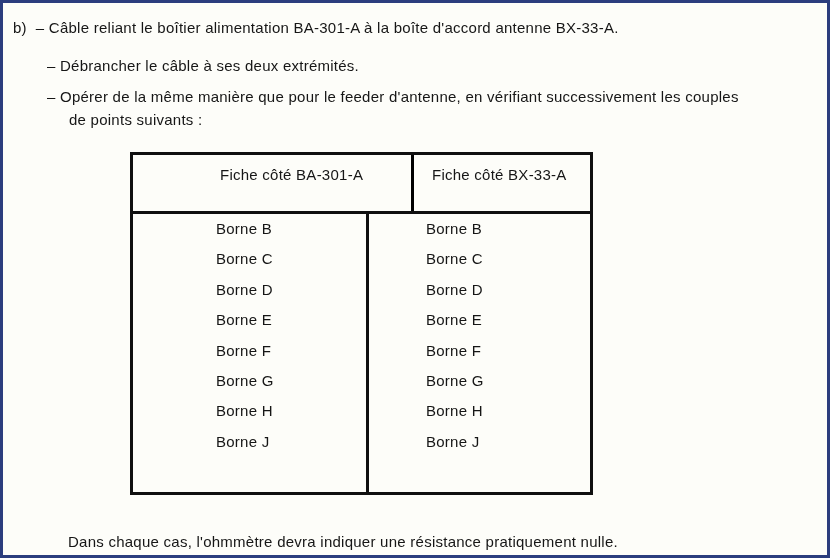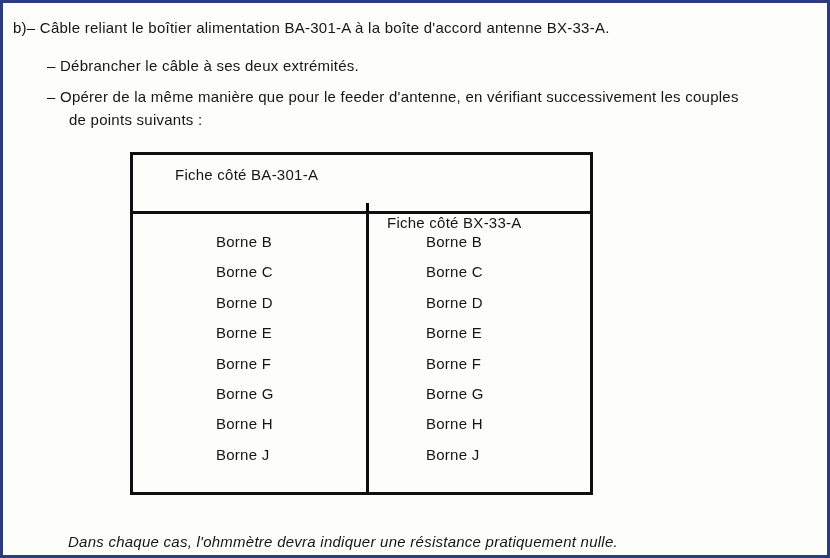--- a/index.html
+++ b/index.html
@@ -22,21 +22,21 @@
 
   
   .item-line {
     left: 10px;
     top: 13px;
     display: flex;
     line-height: 23px;
     white-space: nowrap;
   }
   .item-label { flex: none; }
-  .item-text  { }
+  .item-text  { margin-left: 9px; }
 
   
   .bullet {
     left: 44px;
     width: 772px;
     line-height: 23px;
     white-space: pre-line;
     padding-left: 22px;
     text-indent: -22px;
   }
@@ -59,39 +59,37 @@
     display: flex;
     height: 59px;
     box-sizing: border-box;
     border-bottom: 3px solid #101010;
   }
   .t-head-cell {
     box-sizing: border-box;
     padding-top: 9px;
     line-height: 21px;
   }
-  .t-head-left  { width: 233px; padding-left: 42px; }
-  .t-head-right { flex: 1; border-left: 3px solid #000000; padding-left: 18px; margin-top: 48px; }
+  .t-head-left  { width: 233px; padding-left: 42px; margin-left: 45px; }
+  .t-head-right { flex: 1; border-left: 3px solid #000000; padding-left: 18px; }
 
   .t-body { flex: 1; display: flex; }
   .t-body-cell {
     box-sizing: border-box;
-    padding-top: 13px;
   }
   .t-body-left  { width: 233px; padding-left: 83px; }
   .t-body-right { flex: 1; border-left: 3px solid #101010; padding-left: 57px; }
   .t-row { line-height: 30.4px; height: 30.4px; }
 
   
   .footer-line {
     left: 65px;
     top: 528px;
     line-height: 22px;
     white-space: nowrap;
-    font-style: italic;
   }
 </style>
 </head>
 <body>
 
 <div class="page">
 
   <div class="abs item-line">
     <span class="item-label">b)</span>
     <span class="item-text">– Câble reliant le boîtier alimentation BA-301-A à la boîte d'accord antenne BX-33-A.</span>

